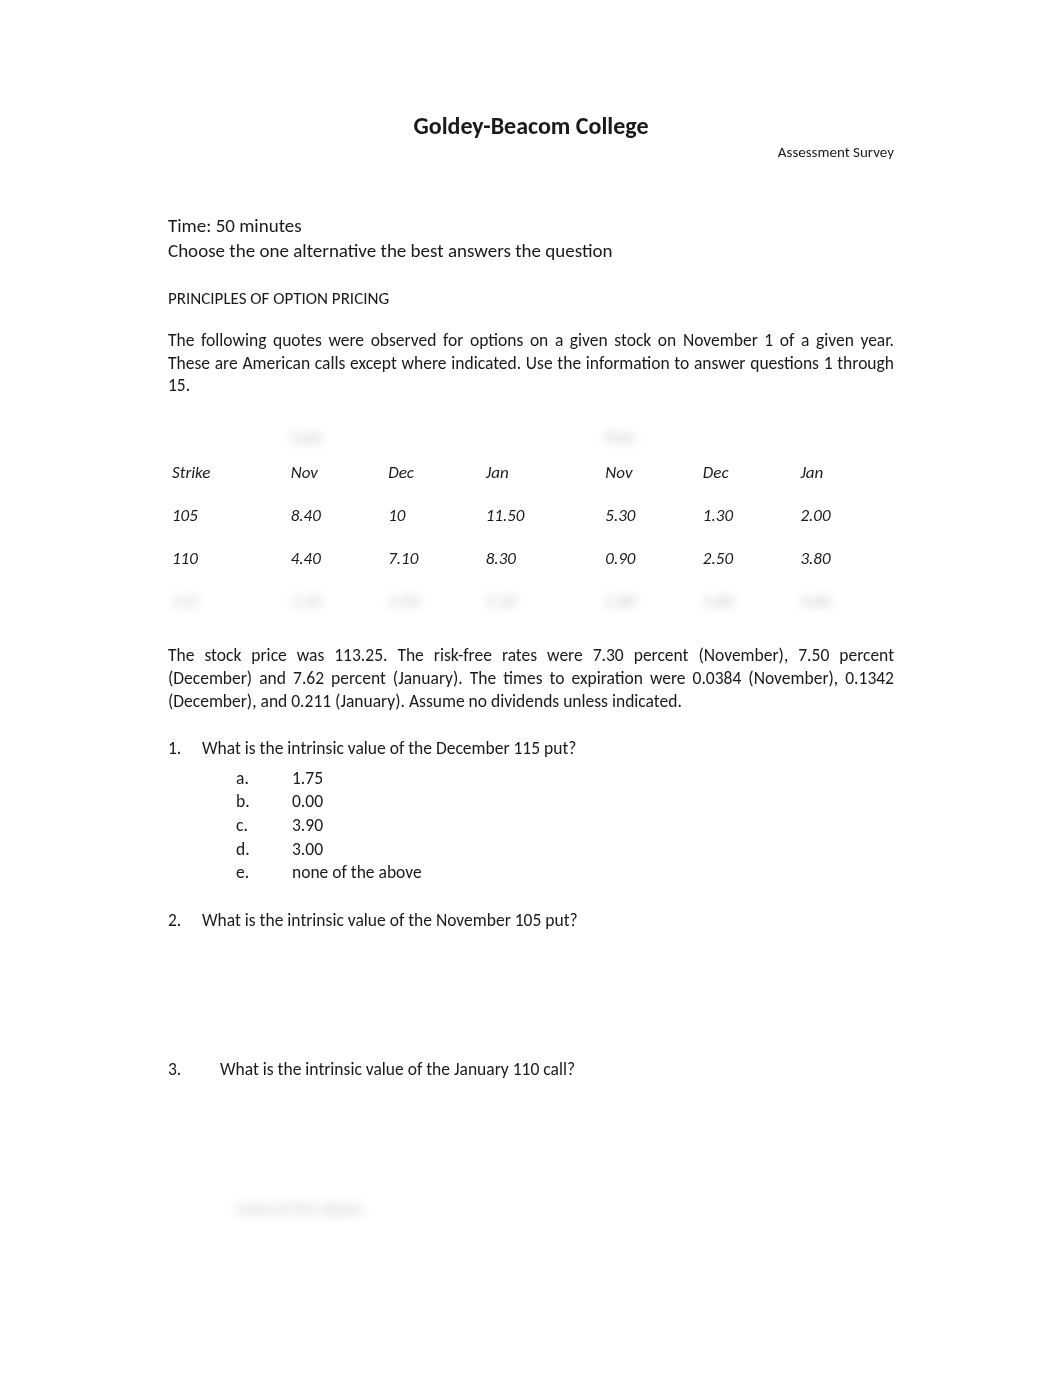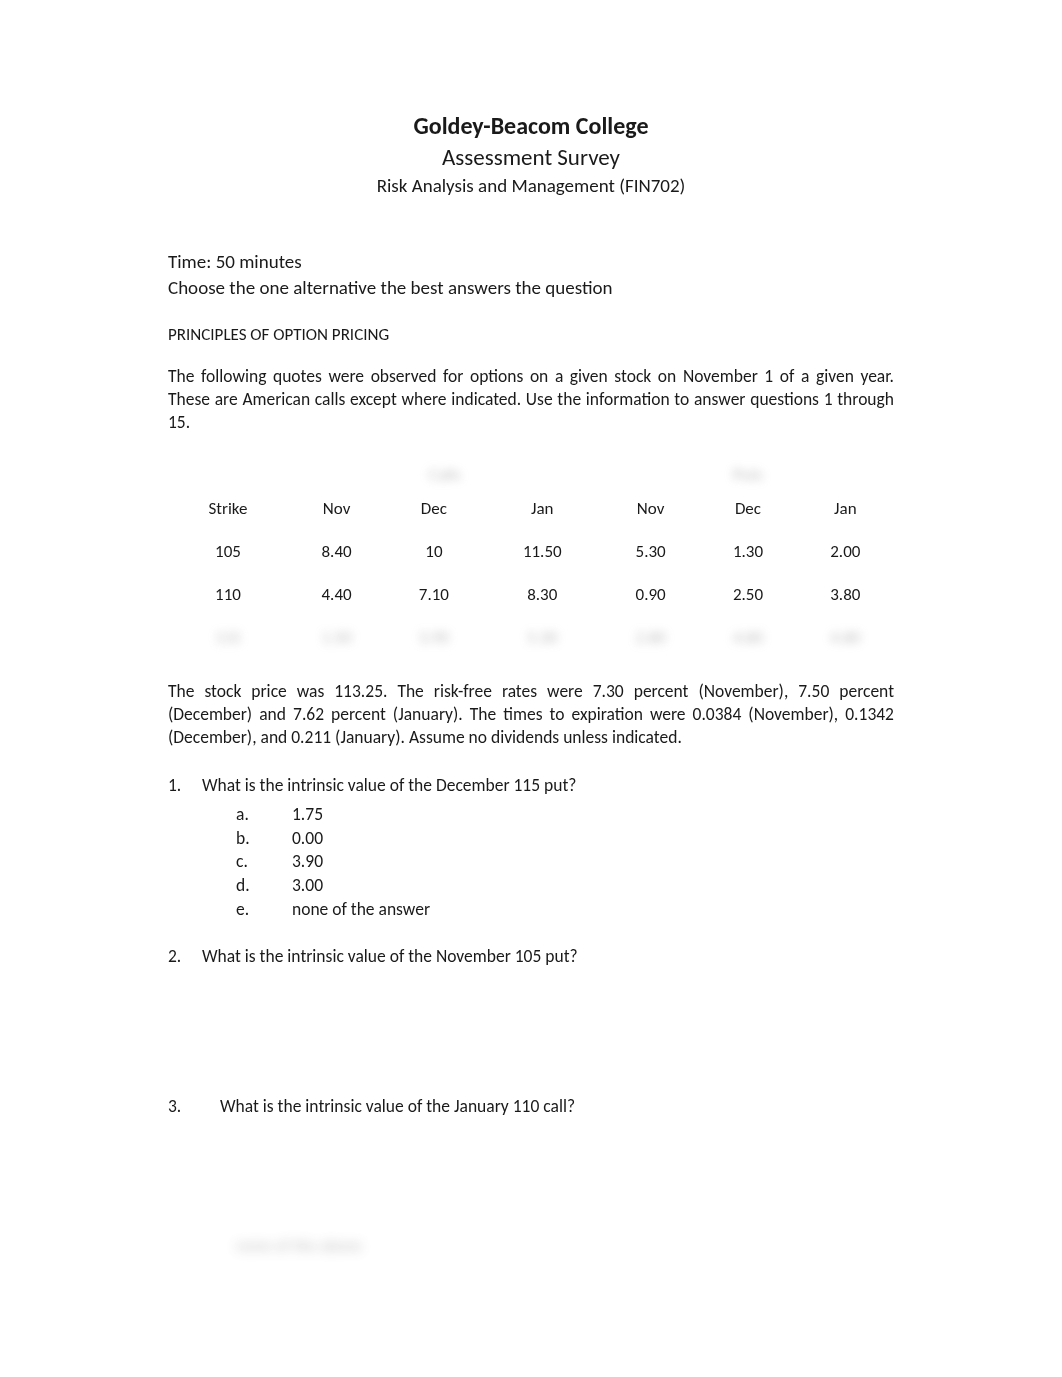--- a/index.html
+++ b/index.html
@@ -8,27 +8,27 @@
       width: 1062px;
       height: 1377px;
       background: #fff;
       padding: 110px 168px 40px 168px;
       color: #1a1a1a;
       font-size: 18px;
       line-height: 1.35;
     }
     .header { text-align: center; margin-bottom: 50px; }
     .title { font-size: 24px; font-weight: 700; }
-    .subtitle { font-size: 23px; }
+    .subtitle { font-size: 15px; text-align: right; }
     .course { font-size: 19px; }
     .instructions { margin-bottom: 24px; font-size: 19px; }
     .section-heading { font-size: 17px; text-transform: uppercase; margin-bottom: 18px; }
     .intro-text { font-size: 17.5px; margin-bottom: 20px; line-height: 1.3; text-align: justify; }
     table { width: 100%; border-collapse: collapse; margin: 10px 0 20px 0; font-size: 17px; }
-    td, th { padding: 10px 4px; text-align: center; font-weight: 400; }
+    td, th { padding: 10px 4px; font-weight: 400; font-style: italic; }
     .group-header td { padding-bottom: 8px; }
     .col-header td { padding-top: 4px; }
     .blur-row td { filter: blur(5px); opacity: 0.55; color: #888; }
     .stock-text { font-size: 17.5px; text-align: justify; margin-bottom: 24px; line-height: 1.32; }
     .q { display: flex; font-size: 17.5px; margin-bottom: 6px; }
     .q-num { width: 34px; flex-shrink: 0; }
     .q-body { flex: 1; }
     .q2 .q-num, .q3 .q-num { width: 52px; }
     .opts { margin: 4px 0 24px 68px; font-size: 17.5px; }
     .opt { display: flex; }
@@ -36,21 +36,20 @@
     .spacer-q2 { height: 120px; }
     .spacer-q3 { height: 110px; }
     .blur-bottom { filter: blur(6px); opacity: 0.4; color: #555; margin-left: 68px; font-size: 17px; }
   </style>
 </head>
 <body>
 
 <div class="header">
   <div class="title">Goldey-Beacom College</div>
   <div class="subtitle">Assessment Survey</div>
-  <div class="course">Risk Analysis and Management (FIN702)</div>
 </div>
 
 <div class="instructions">
   <div>Time: 50 minutes</div>
   <div>Choose the one alternative the best answers the question</div>
 </div>
 
 <div class="section-heading">PRINCIPLES OF OPTION PRICING</div>
 <div class="intro-text">The following quotes were observed for options on a given stock on November 1 of a given year. These are American calls except where indicated. Use the information to answer questions 1 through 15.</div>
 
@@ -118,21 +117,21 @@
   <div class="opt">
       <span class="opt-label">c.</span>
       <span>3.90</span>
     </div>
   <div class="opt">
       <span class="opt-label">d.</span>
       <span>3.00</span>
     </div>
   <div class="opt">
       <span class="opt-label">e.</span>
-      <span>none of the answer</span>
+      <span>none of the above</span>
     </div>
 </div>
 
 <div class="q">
   <div class="q-num">2.</div>
   <div class="q-body">What is the intrinsic value of the November 105 put?</div>
 </div>
 <div class="spacer-q2"></div>
 
 <div class="q q3">

